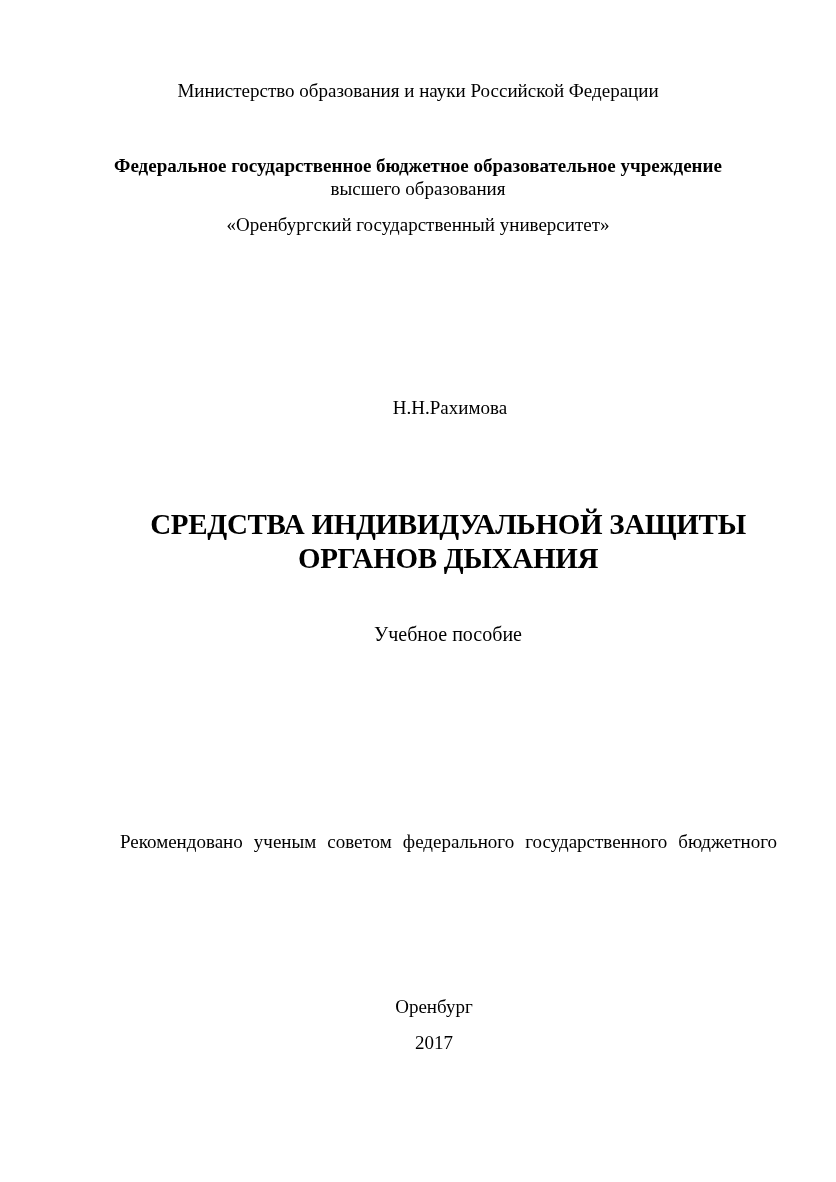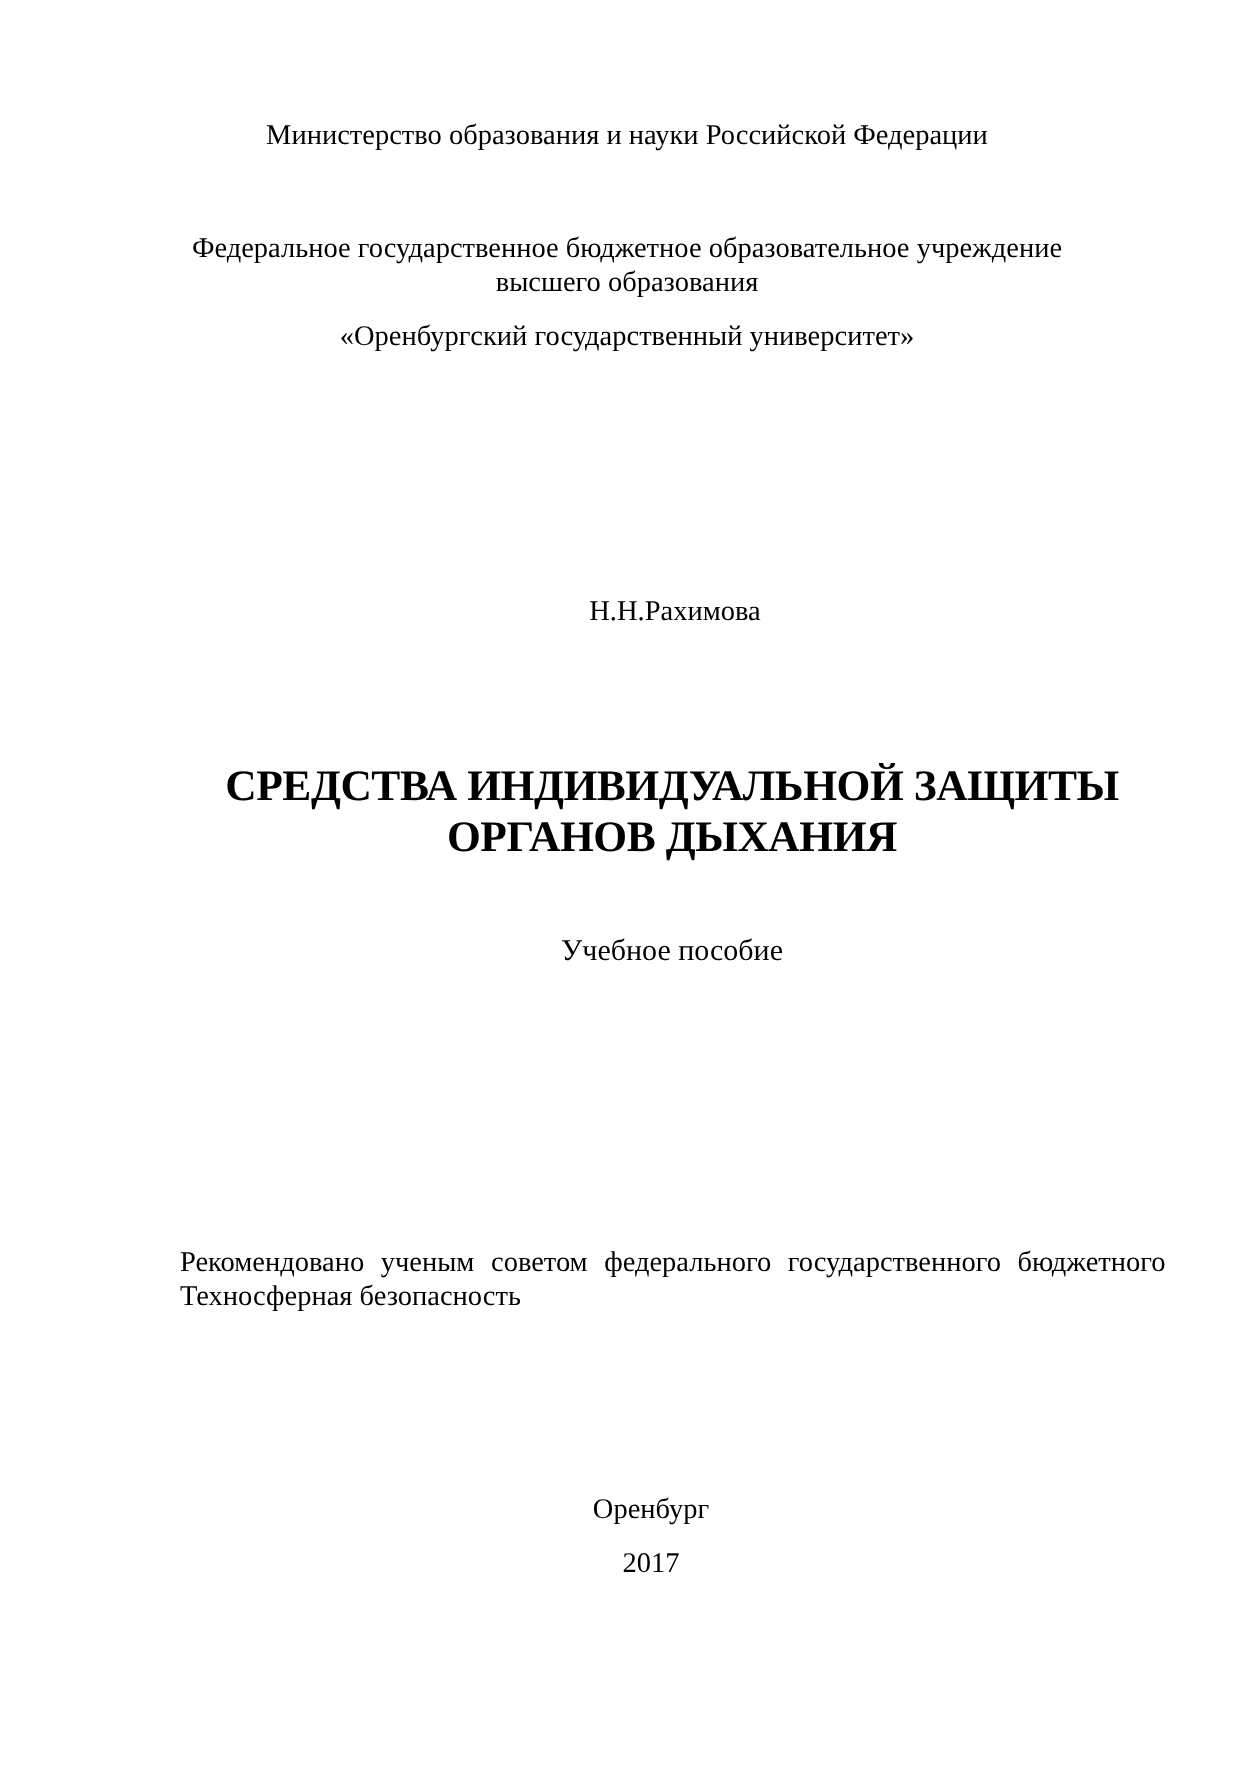--- a/index.html
+++ b/index.html
@@ -18,21 +18,21 @@
     .line {
       position: absolute;
       left: 0;
       width: 836px;
       text-align: center;
       font-size: 19px;
       line-height: 22px;
       white-space: nowrap;
     }
     .ministry { top: 80px; }
-    .inst1 { top: 155px; }
+    .inst1 { top: 155px; font-weight: bold; }
     .inst2 { top: 178px; }
     .inst3 { top: 214px; text-align: center; }
     .author { top: 397px; left: 0; width: 900px; }
     .title {
       position: absolute;
       left: 0;
       width: 896px;
       text-align: center;
       font-weight: bold;
       font-size: 29px;
@@ -82,18 +82,17 @@
 
   <div>
     <div class="title title1">СРЕДСТВА ИНДИВИДУАЛЬНОЙ ЗАЩИТЫ</div>
     <div class="title title2">ОРГАНОВ ДЫХАНИЯ</div>
   </div>
 
   <div class="line subtitle">Учебное пособие</div>
 
   <div class="recommend">
     <span class="rline">Рекомендовано ученым советом федерального государственного бюджетного</span>
-    <span class="rline last">Техносферная безопасность</span>
   </div>
 
   <div class="line city">Оренбург</div>
   <div class="line year">2017</div>
 </div>
 
 </body></html>

